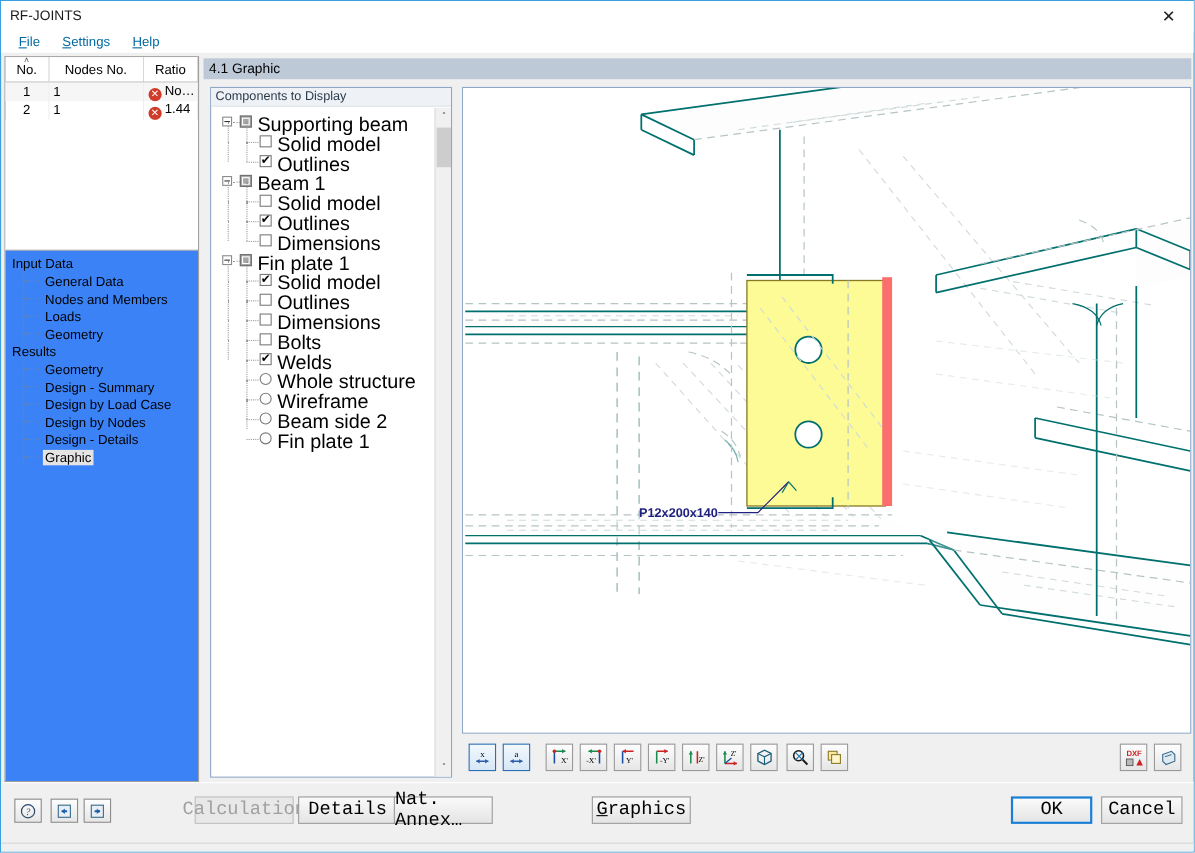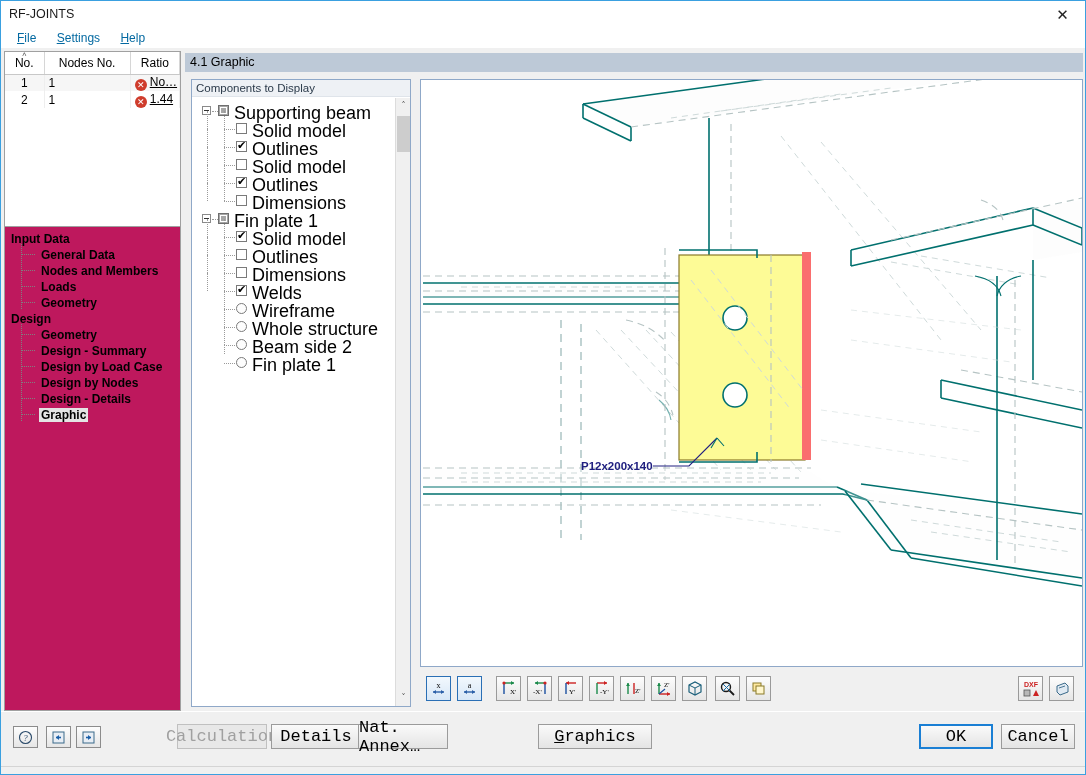--- a/index.html
+++ b/index.html
@@ -63,31 +63,31 @@
   #results-table td {
     font-size:12px; height:17px; padding:0 4px;
     border-right:1px solid #eee;
   }
   #results-table tr.row-odd td { background:#f6f6f6; }
   .col-no { width:38px; text-align:center; }
   .col-nodes { width:84px; }
   .col-ratio { width:48px; }
   td.col-no { text-align:center; }
   td.col-nodes { text-align:left; padding-left:5px; }
-  td.col-ratio { text-align:left; padding-left:2px; white-space:nowrap;text-decoration:underline; }
+  td.col-ratio { text-align:left; padding-left:2px; white-space:nowrap; }
   .err-icon {
     display:inline-block; width:12px; height:12px; border-radius:50%;
     background:#cf3c2c; color:#fff; font-size:9px; line-height:12px;
     text-align:center; vertical-align:-2px; margin-right:3px;
     font-family:"DejaVu Sans", sans-serif;
   }
   #table-blank { flex:0 0 118px; background:#fff; }
   #tree-sep { height:1px; background:#a0a0a0; }
   
-  #nav-tree { flex:1 1 auto; background:#be185d; padding:4px 0 0 6px; overflow:hidden;font-weight:bold; }
+  #nav-tree { flex:1 1 auto; background:#3b82f6; padding:4px 0 0 6px; overflow:hidden; }
   .nav-group { font-size:12px; padding:1px 0 1px 0; color:#000; }
   .nav-leaf {
     font-size:12px; padding:1px 0 1px 0; margin-left:10px;
     position:relative; padding-left:18px; color:#000; cursor:pointer;
   }
   .nav-leaf .dots {
     position:absolute; left:0; top:7px; width:14px;
     border-top:1px dotted #808080;
   }
   .nav-leaf .vline {
@@ -270,21 +270,21 @@
       </div>
       <div class="nav-leaf">
         <span class="vline"></span><span class="dots"></span>
         <span class="lbl">Loads</span>
       </div>
       <div class="nav-leaf">
         <span class="vline"></span><span class="dots"></span>
         <span class="lbl">Geometry</span>
       </div>
 
-      <div class="nav-group">Design</div>
+      <div class="nav-group">Results</div>
       <div class="nav-leaf">
         <span class="vline"></span><span class="dots"></span>
         <span class="lbl">Geometry</span>
       </div>
       <div class="nav-leaf">
         <span class="vline"></span><span class="dots"></span>
         <span class="lbl">Design - Summary</span>
       </div>
       <div class="nav-leaf">
         <span class="vline"></span><span class="dots"></span>
@@ -325,20 +325,26 @@
         <span class="lbl">Solid model</span>
       </div>
       <div class="tree-row lvl1">
         <span class="vdots" style="left:11px;top:-9px;height:18px;"></span>
         <span class="vdots" style="left:28px;top:-9px;height:18px;"></span>
         <span class="hdots" style="left:28px;width:11px;"></span>
         <span class="cb checked" style="left:40px;"></span>
         <span class="lbl">Outlines</span>
       </div>
 
+      <div class="tree-row lvl0">
+        <span class="expander"></span>
+        <span class="hdots" style="left:16px;width:6px;"></span>
+        <span class="cb parent" style="left:22px;"></span>
+        <span class="lbl">Beam 1</span>
+      </div>
       <div class="tree-row lvl1">
         <span class="vdots" style="left:11px;top:-9px;height:18px;"></span>
         <span class="vdots" style="left:28px;top:-9px;height:18px;"></span>
         <span class="hdots" style="left:28px;width:11px;"></span>
         <span class="cb" style="left:40px;"></span>
         <span class="lbl">Solid model</span>
       </div>
       <div class="tree-row lvl1">
         <span class="vdots" style="left:11px;top:-9px;height:18px;"></span>
         <span class="vdots" style="left:28px;top:-9px;height:18px;"></span>
@@ -378,35 +384,42 @@
         <span class="vdots" style="left:11px;top:-9px;height:18px;"></span>
         <span class="vdots" style="left:28px;top:-9px;height:18px;"></span>
         <span class="hdots" style="left:28px;width:11px;"></span>
         <span class="cb" style="left:40px;"></span>
         <span class="lbl">Dimensions</span>
       </div>
       <div class="tree-row lvl1">
         <span class="vdots" style="left:11px;top:-9px;height:18px;"></span>
         <span class="vdots" style="left:28px;top:-9px;height:18px;"></span>
         <span class="hdots" style="left:28px;width:11px;"></span>
+        <span class="cb" style="left:40px;"></span>
+        <span class="lbl">Bolts</span>
+      </div>
+      <div class="tree-row lvl1">
+        <span class="vdots" style="left:11px;top:-9px;height:18px;"></span>
+        <span class="vdots" style="left:28px;top:-9px;height:18px;"></span>
+        <span class="hdots" style="left:28px;width:11px;"></span>
         <span class="cb checked" style="left:40px;"></span>
         <span class="lbl">Welds</span>
       </div>
 
       <div class="tree-row lvl1">
         <span class="vdots" style="left:28px;top:-9px;height:18px;"></span>
         <span class="hdots" style="left:28px;width:11px;"></span>
         <span class="rb" style="left:40px;"></span>
+        <span class="lbl">Whole structure</span>
+      </div>
+      <div class="tree-row lvl1">
+        <span class="vdots" style="left:28px;top:-9px;height:18px;"></span>
+        <span class="hdots" style="left:28px;width:11px;"></span>
+        <span class="rb" style="left:40px;"></span>
         <span class="lbl">Wireframe</span>
-      </div>
-      <div class="tree-row lvl1">
-        <span class="vdots" style="left:28px;top:-9px;height:18px;"></span>
-        <span class="hdots" style="left:28px;width:11px;"></span>
-        <span class="rb" style="left:40px;"></span>
-        <span class="lbl">Whole structure</span>
       </div>
       <div class="tree-row lvl1">
         <span class="vdots" style="left:28px;top:-9px;height:18px;"></span>
         <span class="hdots" style="left:28px;width:11px;"></span>
         <span class="rb" style="left:40px;"></span>
         <span class="lbl">Beam side 2</span>
       </div>
       <div class="tree-row lvl1">
         <span class="vdots" style="left:28px;top:-9px;height:9px;"></span>
         <span class="hdots" style="left:28px;width:11px;"></span>
@@ -709,21 +722,21 @@
       <svg width="15" height="15" viewBox="0 0 15 15">
         <rect x="2" y="2" width="11" height="11" fill="#e8eef5" stroke="#3a6a8a" stroke-width="1"></rect>
         <path d="M5 7.5 L10 7.5" stroke="#1a5fa8" stroke-width="1.6"></path>
         <path d="M10 7.5 l-3 -2.5 v5 z" fill="#1a5fa8"></path>
       </svg>
     </div>
 
     <div class="wide-btn disabled" style="left:176px;width:90px;">Calculation</div>
     <div class="wide-btn" style="left:270px;width:90px;">Details</div>
     <div class="wide-btn" style="left:357px;width:90px;">Nat. Annex…</div>
-    <div class="wide-btn" style="left:537px;width:114px;">
+    <div class="wide-btn" style="left:537px;width:90px;">
         <span><u>G</u>raphics</span>
       </div>
 
     <div class="wide-btn default" style="left:918px;width:74px;">OK</div>
     <div class="wide-btn" style="left:1000px;width:74px;">Cancel</div>
 
     <div id="status-strip"></div>
   </div>
 
 </div>

